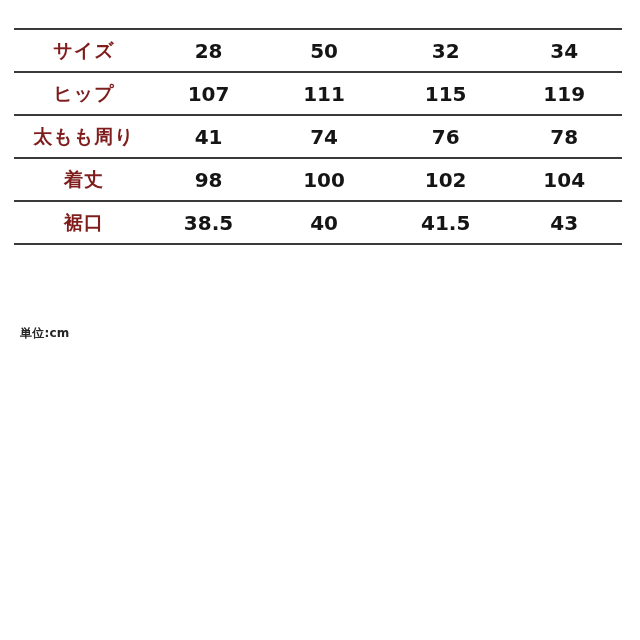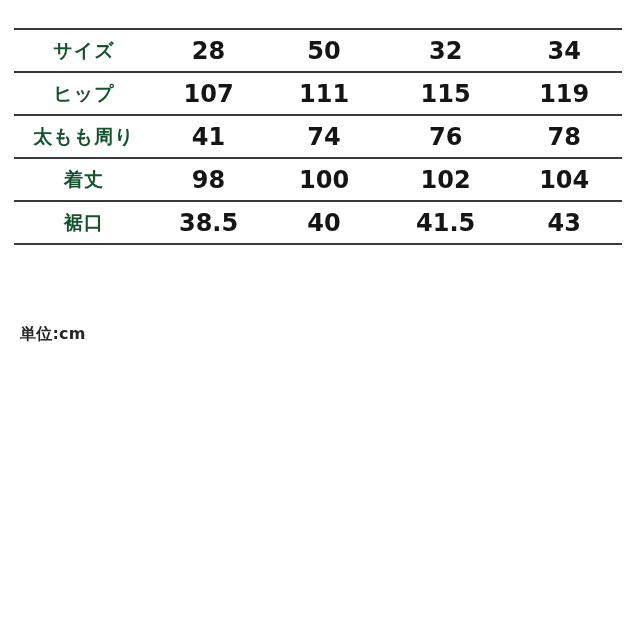--- a/index.html
+++ b/index.html
@@ -35,35 +35,35 @@
   }
   table.size-table td {
     text-align: center;
     vertical-align: middle;
     padding: 0;
     white-space: nowrap;
   }
   td.row-label {
     font-size: 19px;
     font-weight: 600;
-    color: #14532d;
+    color: #7f1d1d;
     padding-left: 22px;
     letter-spacing: 1px;
   }
   td.cell-value {
-    font-size: 24px;
+    font-size: 20px;
     font-weight: 700;
     color: #151515;
   }
   .notes {
     position: absolute;
     left: 20px;
     top: 322px;
     width: 604px;
-    font-size: 16px;
+    font-size: 12px;
     font-weight: 600;
     line-height: 23px;
     color: #262626;
     letter-spacing: 0.2px;
   }
   .notes .note-line {
     white-space: nowrap;
   }
 </style>
 </head>

